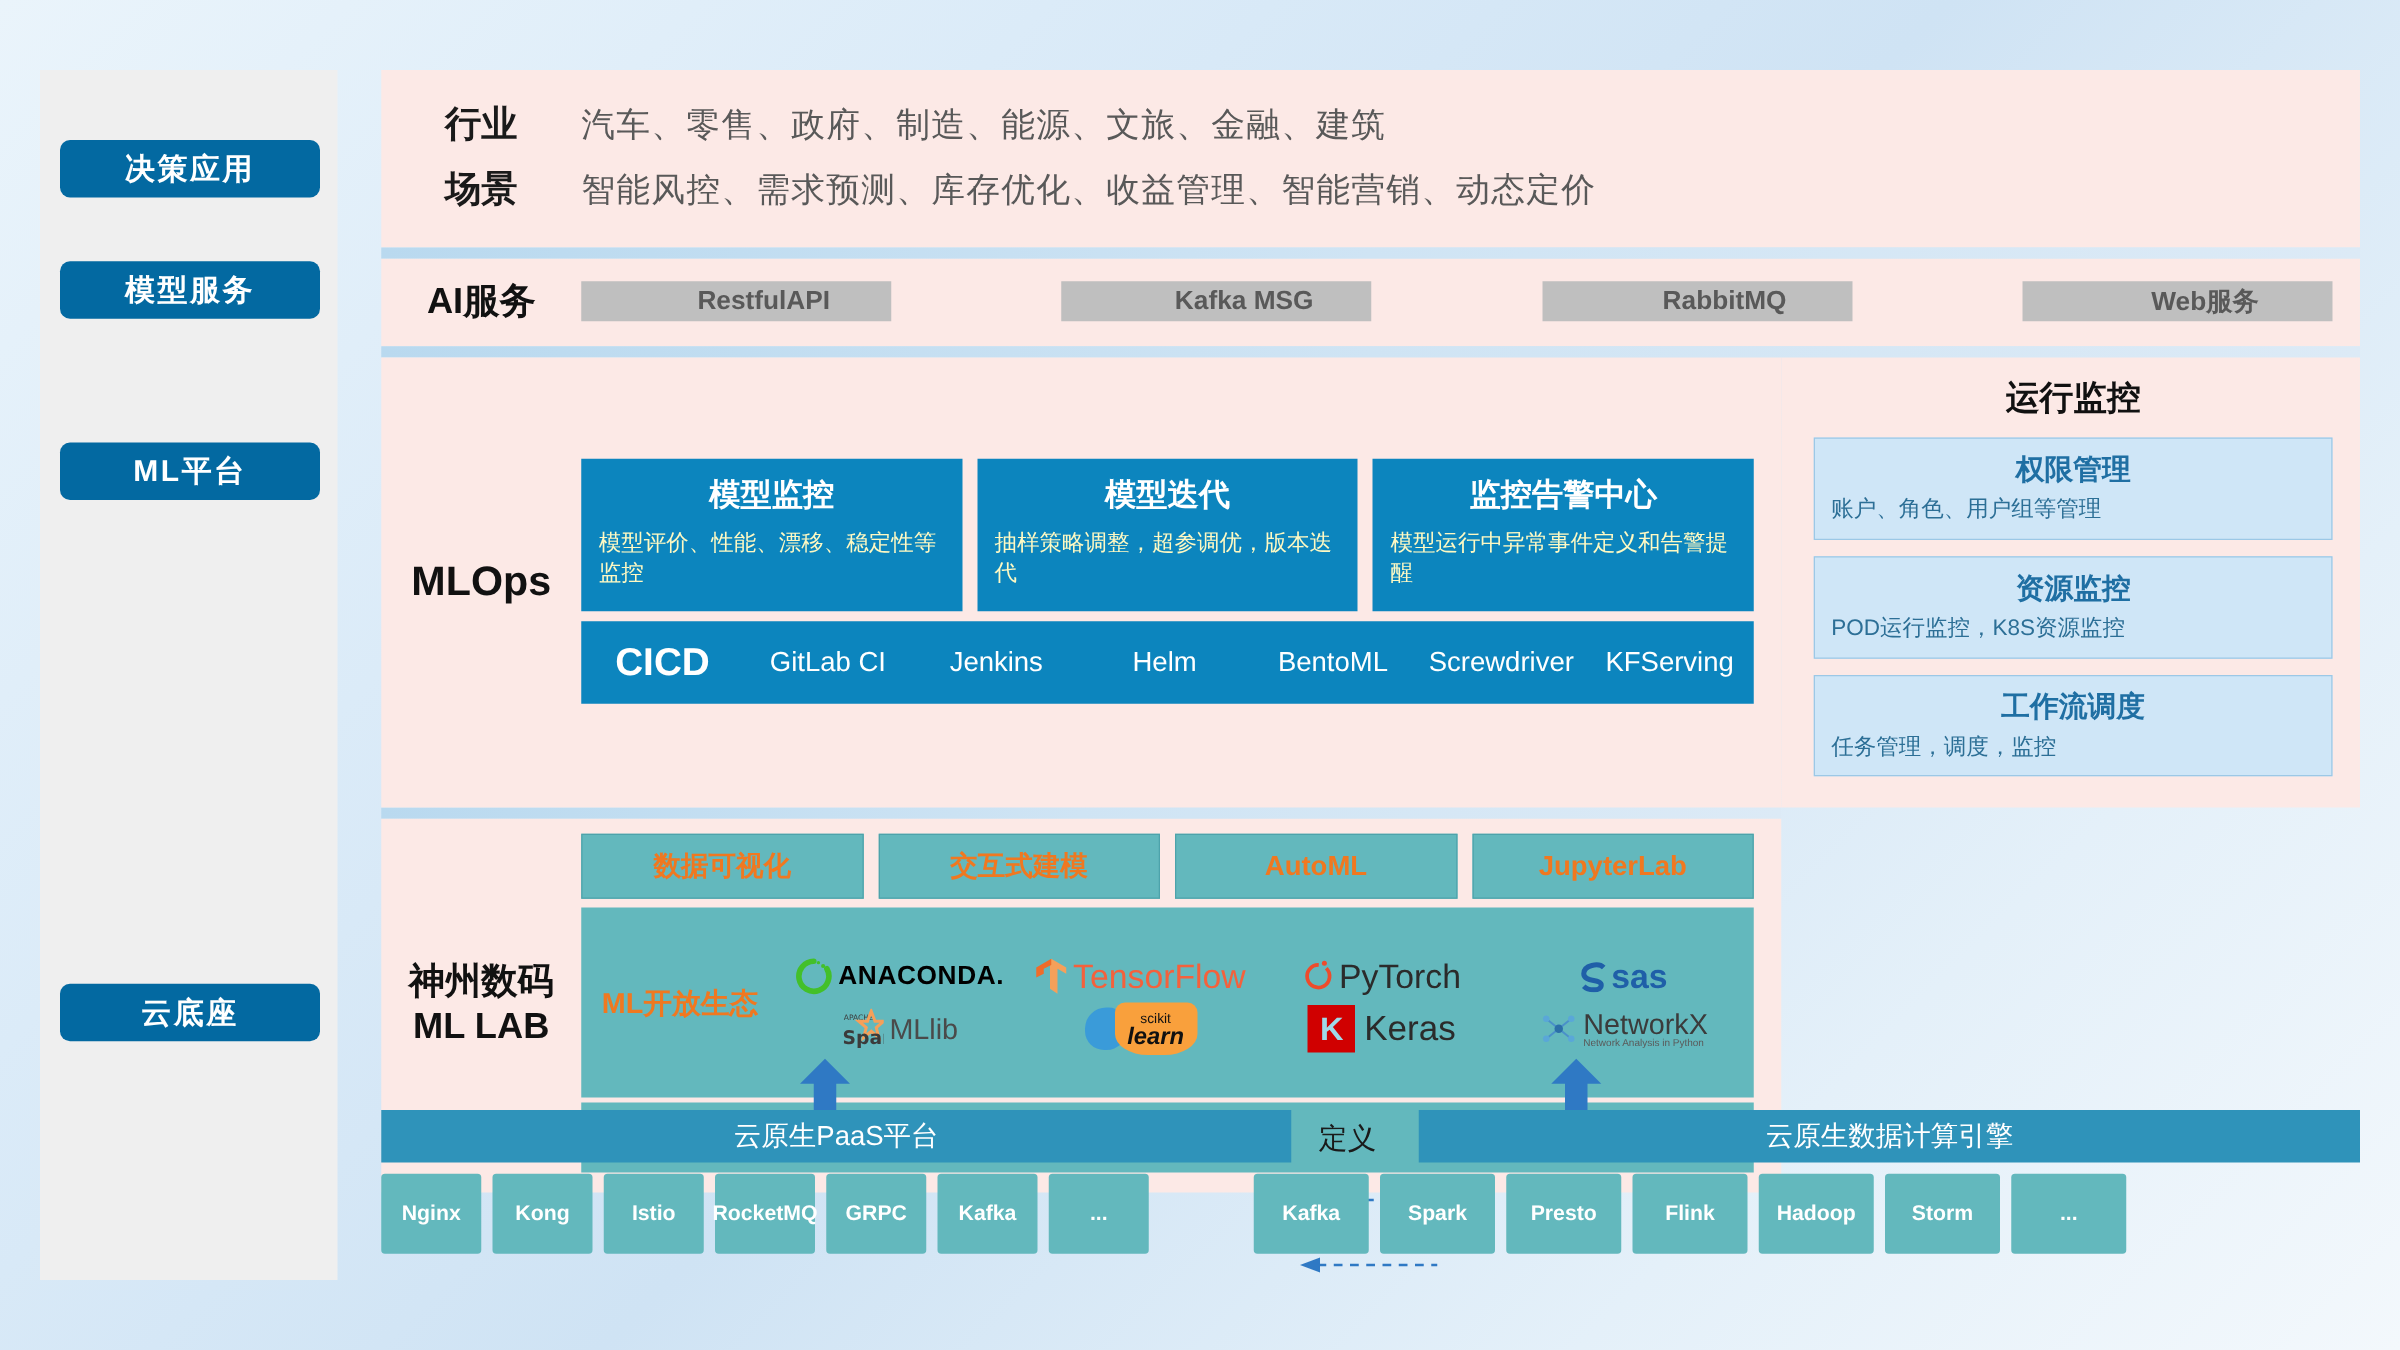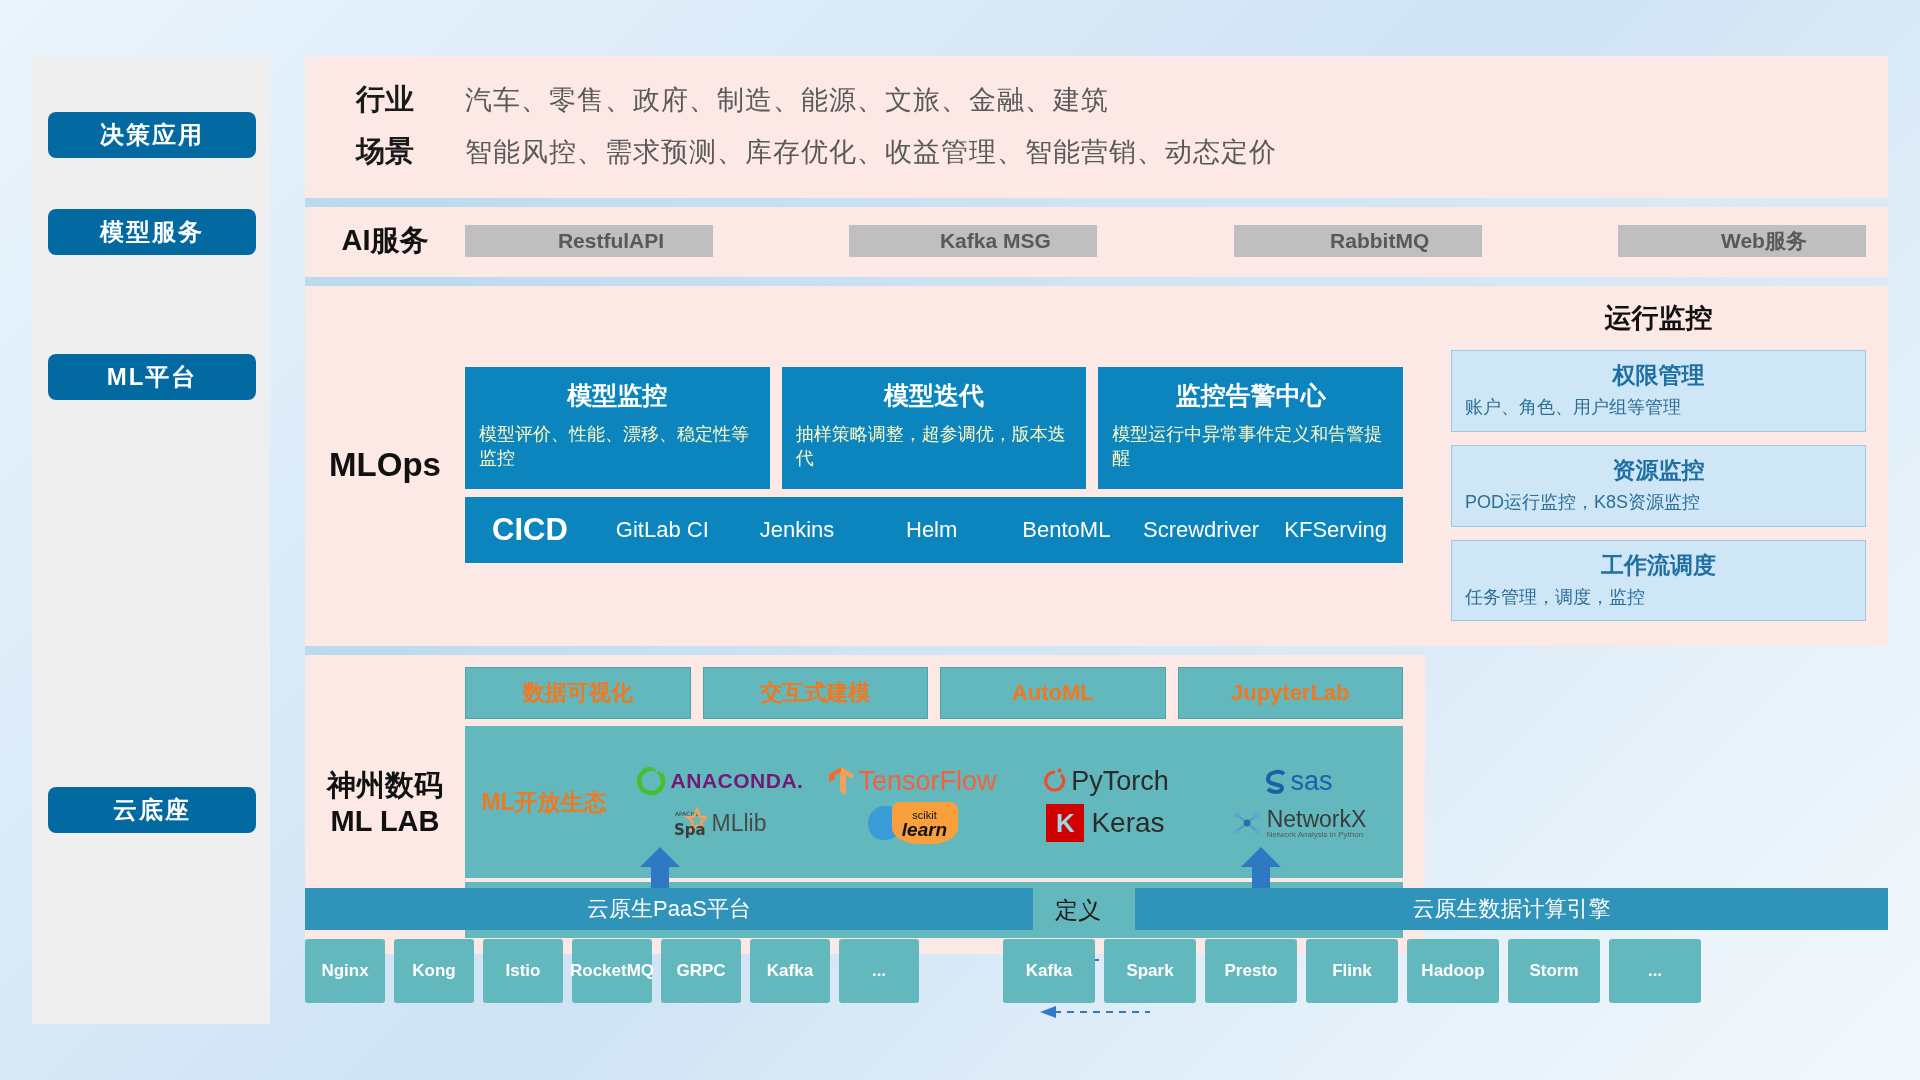--- a/index.html
+++ b/index.html
@@ -209,21 +209,21 @@
         <div class="eco-row">
           <div class="eco-key">ML开放生态</div>
           <div class="eco-logos">
 
             <div style="display:flex;align-items:center;gap:5px;">
               <svg width="30" height="30" viewBox="0 0 40 40">
                 <path d="M20 4a16 16 0 1 0 14 8" fill="none" stroke="#43c02a" stroke-width="6" stroke-linecap="round"></path>
                 <circle cx="30" cy="9" r="2.2" fill="#43c02a"></circle>
                   <circle cx="25" cy="5.5" r="1.8" fill="#43c02a"></circle>
               </svg>
-              <span style="color:#701a75;font-size:21px;font-weight:bold;letter-spacing:.5px;">ANACONDA.</span>
+              <span style="color:#000000;font-size:21px;font-weight:bold;letter-spacing:.5px;">ANACONDA.</span>
             </div>
 
             <div style="display:flex;align-items:center;gap:4px;">
               <svg width="26" height="30" viewBox="0 0 26 30">
                 <polygon points="13,1 25,8 25,13 18,9 18,29 12,25 12,5" fill="#f5a05a"></polygon>
                 <polygon points="13,1 1,8 1,16 7,13 7,9 13,6" fill="#ef6c2a"></polygon>
               </svg>
               <span style="color:#f4613c;font-size:27px;">TensorFlow</span>
             </div>
 
@@ -232,21 +232,21 @@
                 <path d="M13 6a9 9 0 1 0 6 2.6" fill="none" stroke="#ee4c2c" stroke-width="3"></path>
                 <circle cx="17.5" cy="4.5" r="2" fill="#ee4c2c"></circle>
               </svg>
               <span style="color:#2b2b2b;font-size:27px;">PyTorch</span>
             </div>
 
             <div style="display:flex;align-items:center;gap:2px;">
               <svg width="24" height="26" viewBox="0 0 24 26">
                 <path d="M20 6c-4-4-16-2-16 5s14 4 14 9-10 5-14 1" fill="none" stroke="#1f5fa8" stroke-width="4"></path>
               </svg>
-              <span style="color:#1f5fa8;font-size:27px;font-weight:normal;">sas</span>
+              <span style="color:#1f5fa8;font-size:27px;font-weight:bold;">sas</span>
             </div>
 
             <div style="display:flex;align-items:center;gap:5px;">
               <svg width="34" height="32" viewBox="0 0 34 32">
                 <text x="2" y="9" font-size="6" fill="#3b3b3b" font-family="DejaVu Sans">APACHE</text>
                 <polygon points="24,2 27,10 34,10 28,15 30,23 24,18 18,23 20,15 14,10 21,10" fill="none" stroke="#f5a05a" stroke-width="2.4"></polygon>
                 <text x="1" y="28" font-size="15" font-weight="bold" fill="#3b3b3b" font-family="DejaVu Sans">Spark</text>
               </svg>
               <span style="color:#4a4a4a;font-size:23px;">MLlib</span>
             </div>

